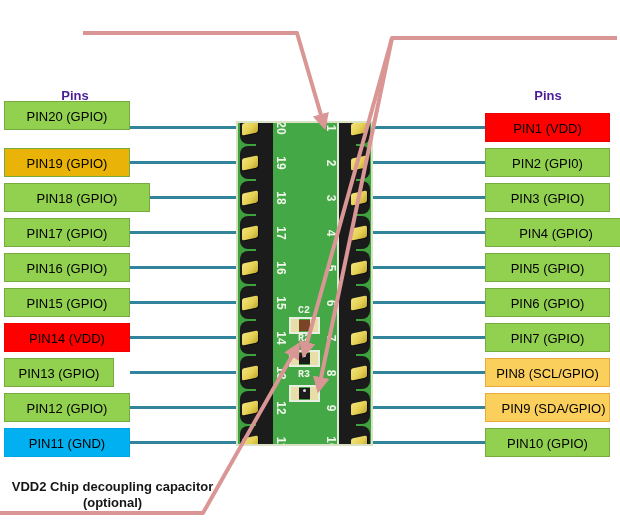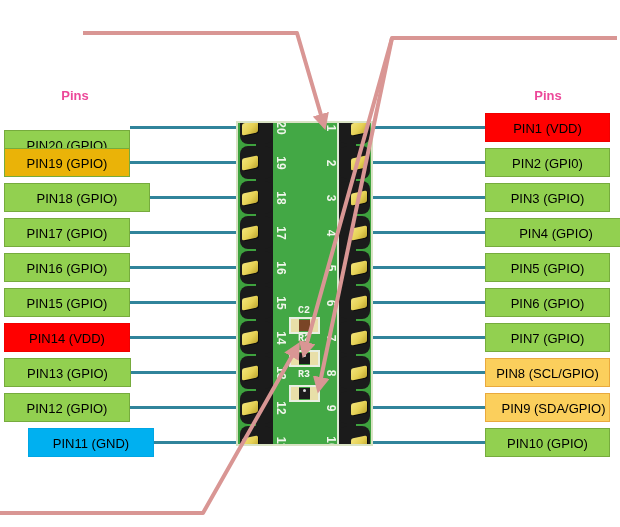--- a/index.html
+++ b/index.html
@@ -6,21 +6,21 @@
   #stage{
     position:relative;width:620px;height:527px;background:#ffffff;
     font-family:"Liberation Sans",sans-serif;overflow:hidden;
     -webkit-font-smoothing:antialiased;
   }
   .annot{
     position:absolute;font-size:13px;font-weight:bold;color:#161616;
     text-align:center;line-height:16px;z-index:70;
   }
   .hdr{
-    position:absolute;font-size:13px;font-weight:bold;color:#ec4899;
+    position:absolute;font-size:13px;font-weight:bold;color:#4c1d95;
     text-align:center;z-index:70;width:90px;
   }
   .pinbox{
     position:absolute;height:29px;line-height:29px;text-align:center;
     font-size:13px;color:#000;z-index:20;box-sizing:border-box;
   }
   .wire{position:absolute;height:3px;z-index:5;}
   #module{
     position:absolute;left:236px;top:121px;width:137px;height:325px;
     background:#3EA23E;border:2px solid #D9E3C4;box-sizing:border-box;
@@ -53,44 +53,48 @@
   .compdot{position:absolute;left:4px;top:1px;width:3px;height:3px;border-radius:50%;background:#dcdcdc;}
   #callouts{position:absolute;left:0;top:0;z-index:60;pointer-events:none;}
 </style>
 </head>
 <body>
 
 <div id="stage">
 
 
 
+  <div class="annot" style="left:5px;top:479px;width:215px;">
+    <div>VDD2 Chip decoupling capacitor</div>
+    <div>(optional)</div>
+  </div>
 
   <div class="hdr" style="left:30px;top:88px;">Pins</div>
   <div class="hdr" style="left:503px;top:88px;">Pins</div>
 
   <div id="leftcol">
-      <div class="pinbox" style="left: 4px; width: 126px; top: 130px; background: rgb(146, 208, 80); border: 1px solid rgb(118, 171, 61);">PIN20 (GPIO)</div>
+      <div class="pinbox" style="left: 4px; width: 126px; top: 101px; background: rgb(146, 208, 80); border: 1px solid rgb(118, 171, 61);">PIN20 (GPIO)</div>
       <div class="wire" style="left: 130px; width: 122px; top: 126px; background: rgb(49, 132, 155);"></div>
       <div class="pinbox" style="left: 4px; width: 126px; top: 148px; background: #eab308; border: 1px solid rgb(118, 171, 61);">PIN19 (GPIO)</div>
       <div class="wire" style="left: 130px; width: 122px; top: 161px; background: rgb(49, 132, 155);"></div>
       <div class="pinbox" style="left: 4px; width: 146px; top: 183px; background: rgb(146, 208, 80); border: 1px solid rgb(118, 171, 61);">PIN18 (GPIO)</div>
       <div class="wire" style="left: 130px; width: 122px; top: 196px; background: rgb(49, 132, 155);"></div>
       <div class="pinbox" style="left: 4px; width: 126px; top: 218px; background: rgb(146, 208, 80); border: 1px solid rgb(118, 171, 61);">PIN17 (GPIO)</div>
       <div class="wire" style="left: 130px; width: 122px; top: 231px; background: rgb(49, 132, 155);"></div>
       <div class="pinbox" style="left: 4px; width: 126px; top: 253px; background: rgb(146, 208, 80); border: 1px solid rgb(118, 171, 61);">PIN16 (GPIO)</div>
       <div class="wire" style="left: 130px; width: 122px; top: 266px; background: rgb(49, 132, 155);"></div>
       <div class="pinbox" style="left: 4px; width: 126px; top: 288px; background: rgb(146, 208, 80); border: 1px solid rgb(118, 171, 61);">PIN15 (GPIO)</div>
       <div class="wire" style="left: 130px; width: 122px; top: 301px; background: rgb(49, 132, 155);"></div>
       <div class="pinbox" style="left: 4px; width: 126px; top: 323px; background: rgb(255, 0, 0); border: 1px solid rgb(240, 0, 0);">PIN14 (VDD)</div>
       <div class="wire" style="left: 130px; width: 122px; top: 336px; background: rgb(49, 132, 155);"></div>
-      <div class="pinbox" style="left: 4px; width: 127px; top: 358px; background: rgb(146, 208, 80); border: 1px solid rgb(118, 171, 61);">PIN13 (GPIO)</div>
+      <div class="pinbox" style="left: 4px; width: 110px; top: 358px; background: rgb(146, 208, 80); border: 1px solid rgb(118, 171, 61);">PIN13 (GPIO)</div>
       <div class="wire" style="left: 130px; width: 122px; top: 371px; background: rgb(49, 132, 155);"></div>
       <div class="pinbox" style="left: 4px; width: 126px; top: 393px; background: rgb(146, 208, 80); border: 1px solid rgb(118, 171, 61);">PIN12 (GPIO)</div>
       <div class="wire" style="left: 130px; width: 122px; top: 406px; background: rgb(49, 132, 155);"></div>
-      <div class="pinbox" style="left: 4px; width: 126px; top: 428px; background: rgb(0, 176, 240); border: 1px solid rgb(0, 166, 228); margin-left: 24px;">PIN11 (GND)</div>
+      <div class="pinbox" style="left: 4px; width: 126px; top: 428px; background: rgb(0, 176, 240); border: 1px solid rgb(0, 166, 228);">PIN11 (GND)</div>
       <div class="wire" style="left: 130px; width: 122px; top: 441px; background: rgb(49, 132, 155);"></div>
     </div>
   <div id="rightcol">
       <div class="pinbox" style="left: 485px; width: 125px; top: 113px; background: rgb(255, 0, 0); border: 1px solid rgb(240, 0, 0);">PIN1 (VDD)</div>
       <div class="wire" style="left: 360px; width: 125px; top: 126px; background: rgb(49, 132, 155);"></div>
       <div class="pinbox" style="left: 485px; width: 125px; top: 148px; background: rgb(146, 208, 80); border: 1px solid rgb(118, 171, 61);">PIN2 (GPI0)</div>
       <div class="wire" style="left: 360px; width: 125px; top: 161px; background: rgb(49, 132, 155);"></div>
       <div class="pinbox" style="left: 485px; width: 125px; top: 183px; background: rgb(146, 208, 80); border: 1px solid rgb(118, 171, 61);">PIN3 (GPIO)</div>
       <div class="wire" style="left: 360px; width: 125px; top: 196px; background: rgb(49, 132, 155);"></div>
       <div class="pinbox" style="left: 485px; width: 142px; top: 218px; background: rgb(146, 208, 80); border: 1px solid rgb(118, 171, 61);">PIN4 (GPIO)</div>

